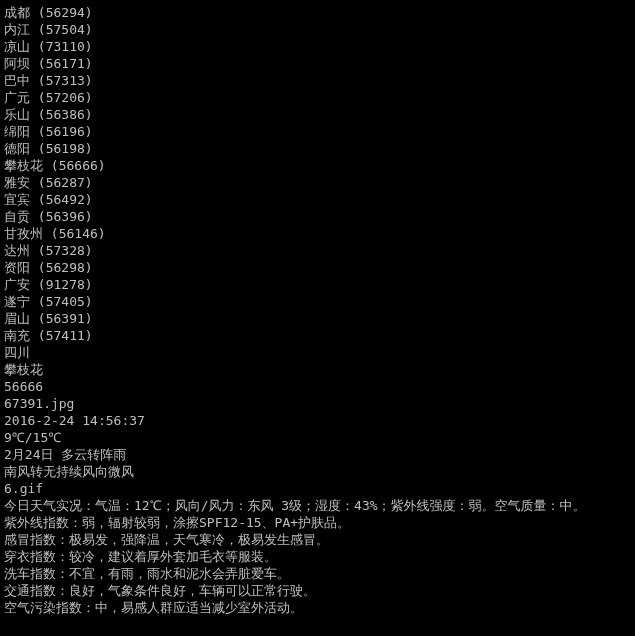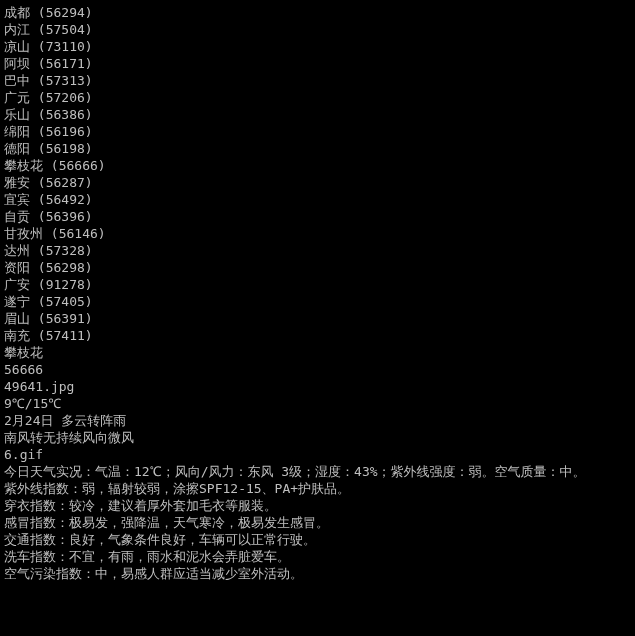--- a/index.html
+++ b/index.html
@@ -36,27 +36,29 @@
     <div class="line">雅安 (56287)</div>
     <div class="line">宜宾 (56492)</div>
     <div class="line">自贡 (56396)</div>
     <div class="line">甘孜州 (56146)</div>
     <div class="line">达州 (57328)</div>
     <div class="line">资阳 (56298)</div>
     <div class="line">广安 (91278)</div>
     <div class="line">遂宁 (57405)</div>
     <div class="line">眉山 (56391)</div>
     <div class="line">南充 (57411)</div>
+    <div class="line">四川</div>
     <div class="line">攀枝花</div>
     <div class="line">56666</div>
-    <div class="line">49641.jpg</div>
+    <div class="line">67391.jpg</div>
+    <div class="line">2016-2-24 14:56:37</div>
     <div class="line">9℃/15℃</div>
     <div class="line">2月24日 多云转阵雨</div>
     <div class="line">南风转无持续风向微风</div>
     <div class="line">6.gif</div>
     <div class="line">今日天气实况：气温：12℃；风向/风力：东风 3级；湿度：43%；紫外线强度：弱。空气质量：中。</div>
     <div class="line">紫外线指数：弱，辐射较弱，涂擦SPF12-15、PA+护肤品。</div>
+    <div class="line">感冒指数：极易发，强降温，天气寒冷，极易发生感冒。</div>
     <div class="line">穿衣指数：较冷，建议着厚外套加毛衣等服装。</div>
-    <div class="line">感冒指数：极易发，强降温，天气寒冷，极易发生感冒。</div>
+    <div class="line">洗车指数：不宜，有雨，雨水和泥水会弄脏爱车。</div>
     <div class="line">交通指数：良好，气象条件良好，车辆可以正常行驶。</div>
-    <div class="line">洗车指数：不宜，有雨，雨水和泥水会弄脏爱车。</div>
     <div class="line">空气污染指数：中，易感人群应适当减少室外活动。</div>
   </div>
 
 </body></html>

